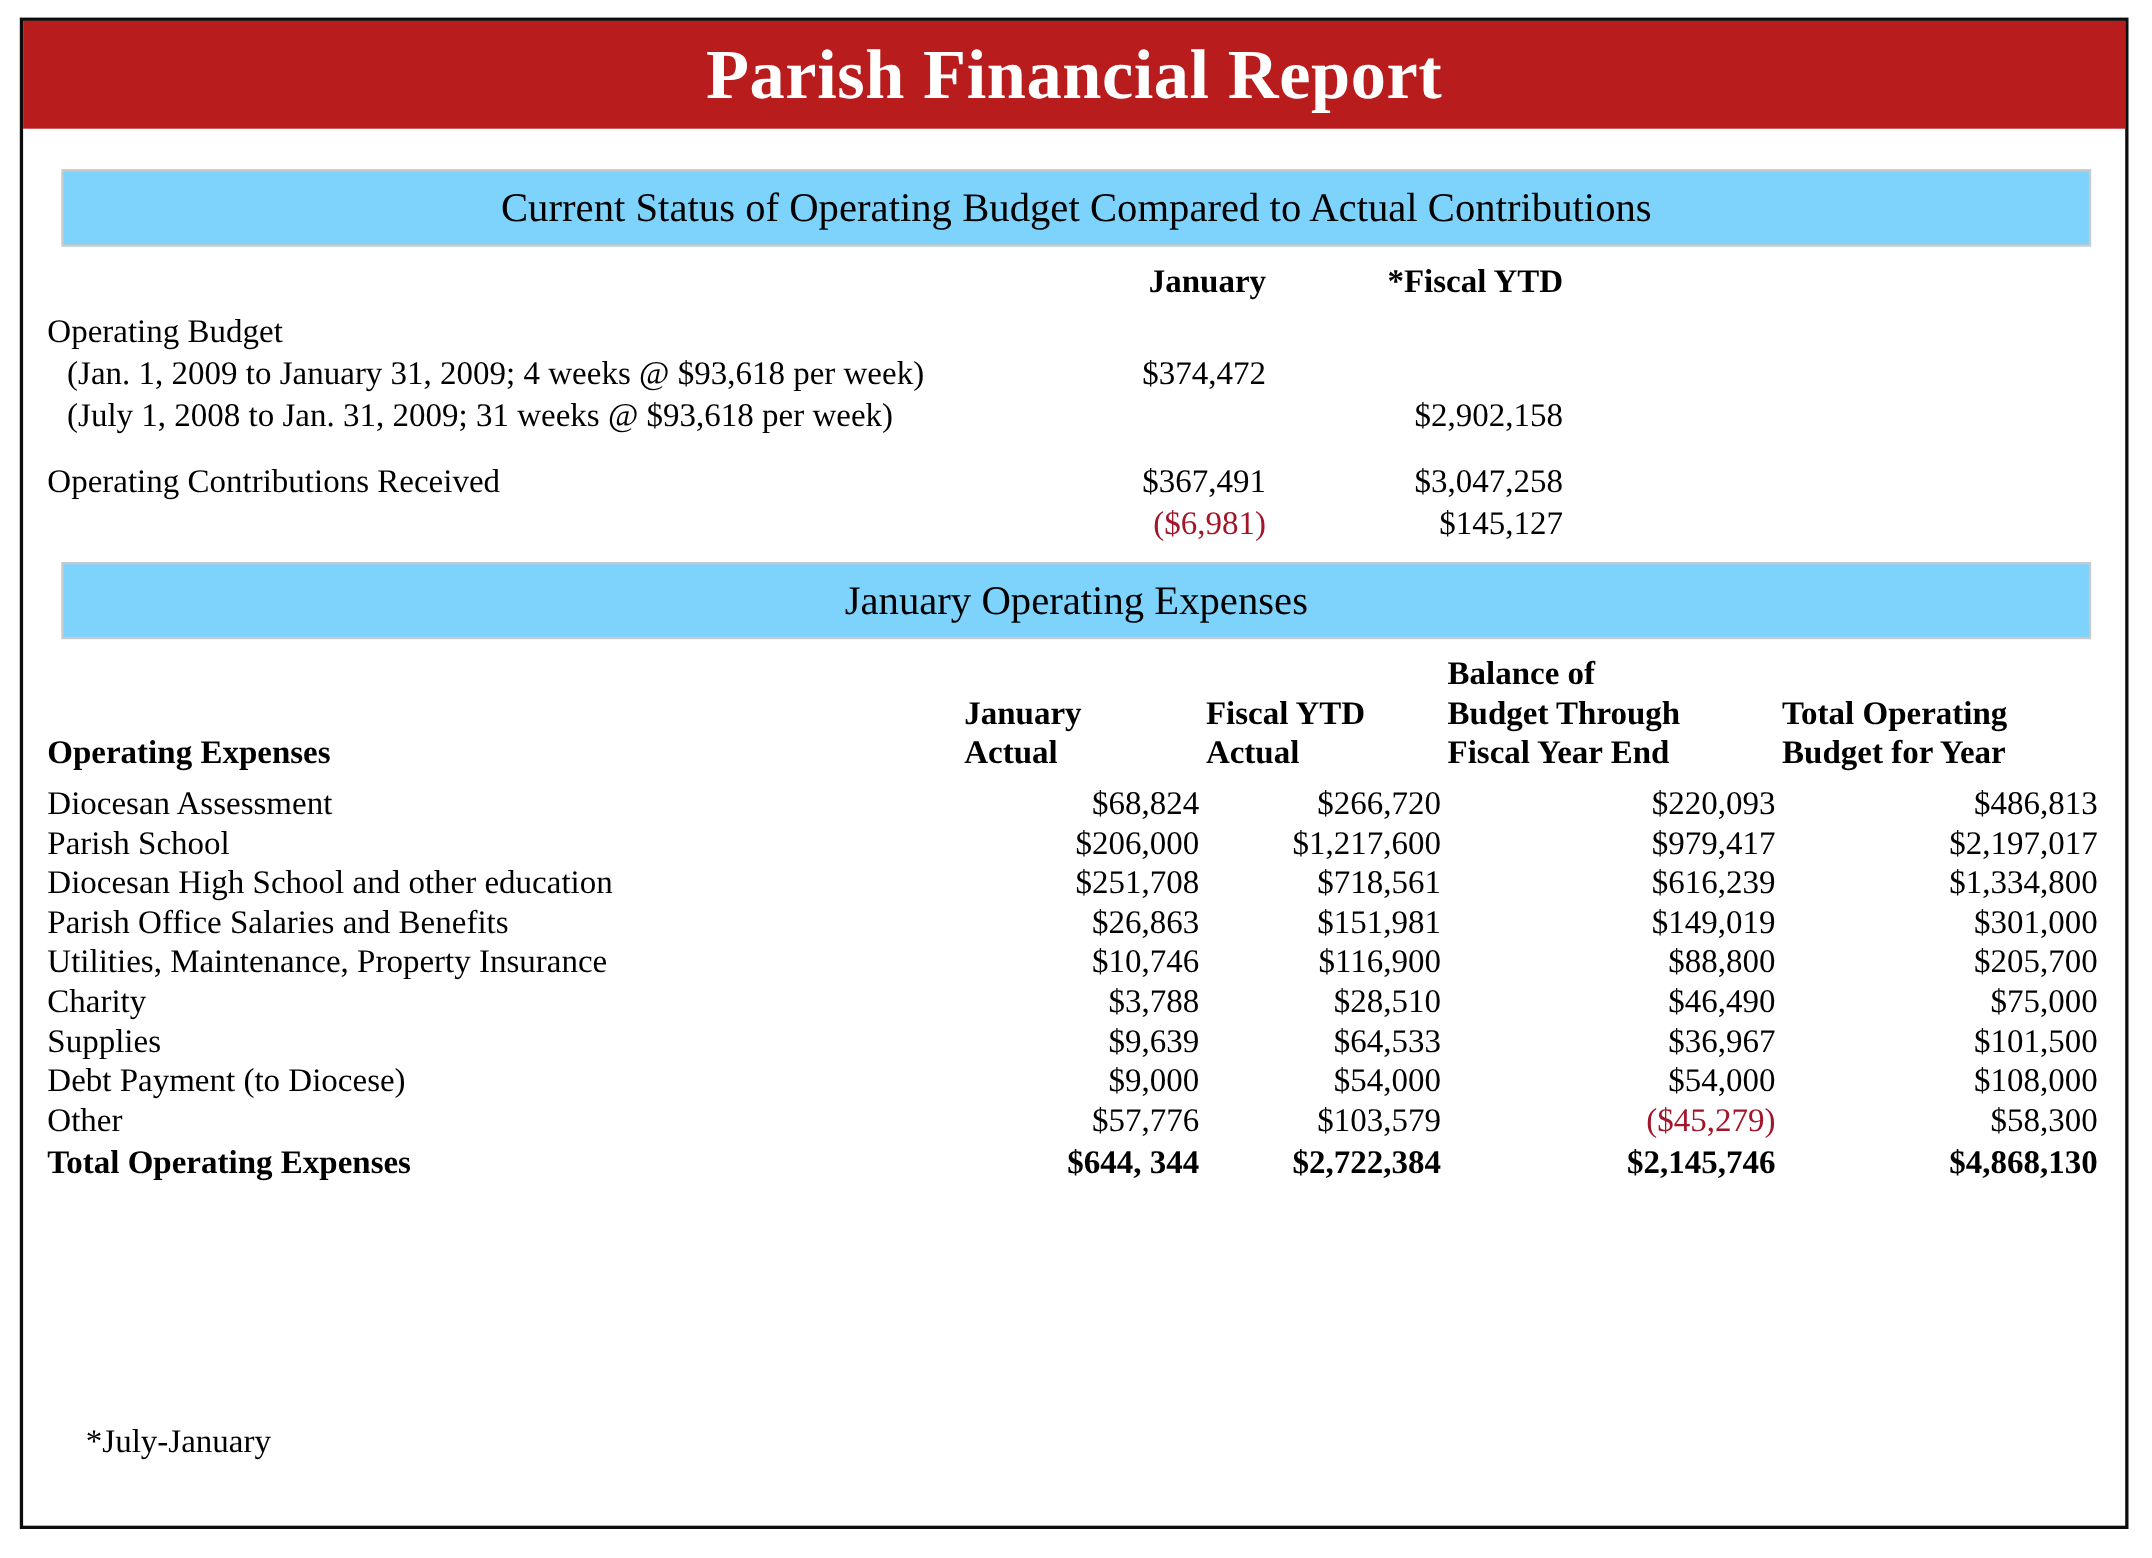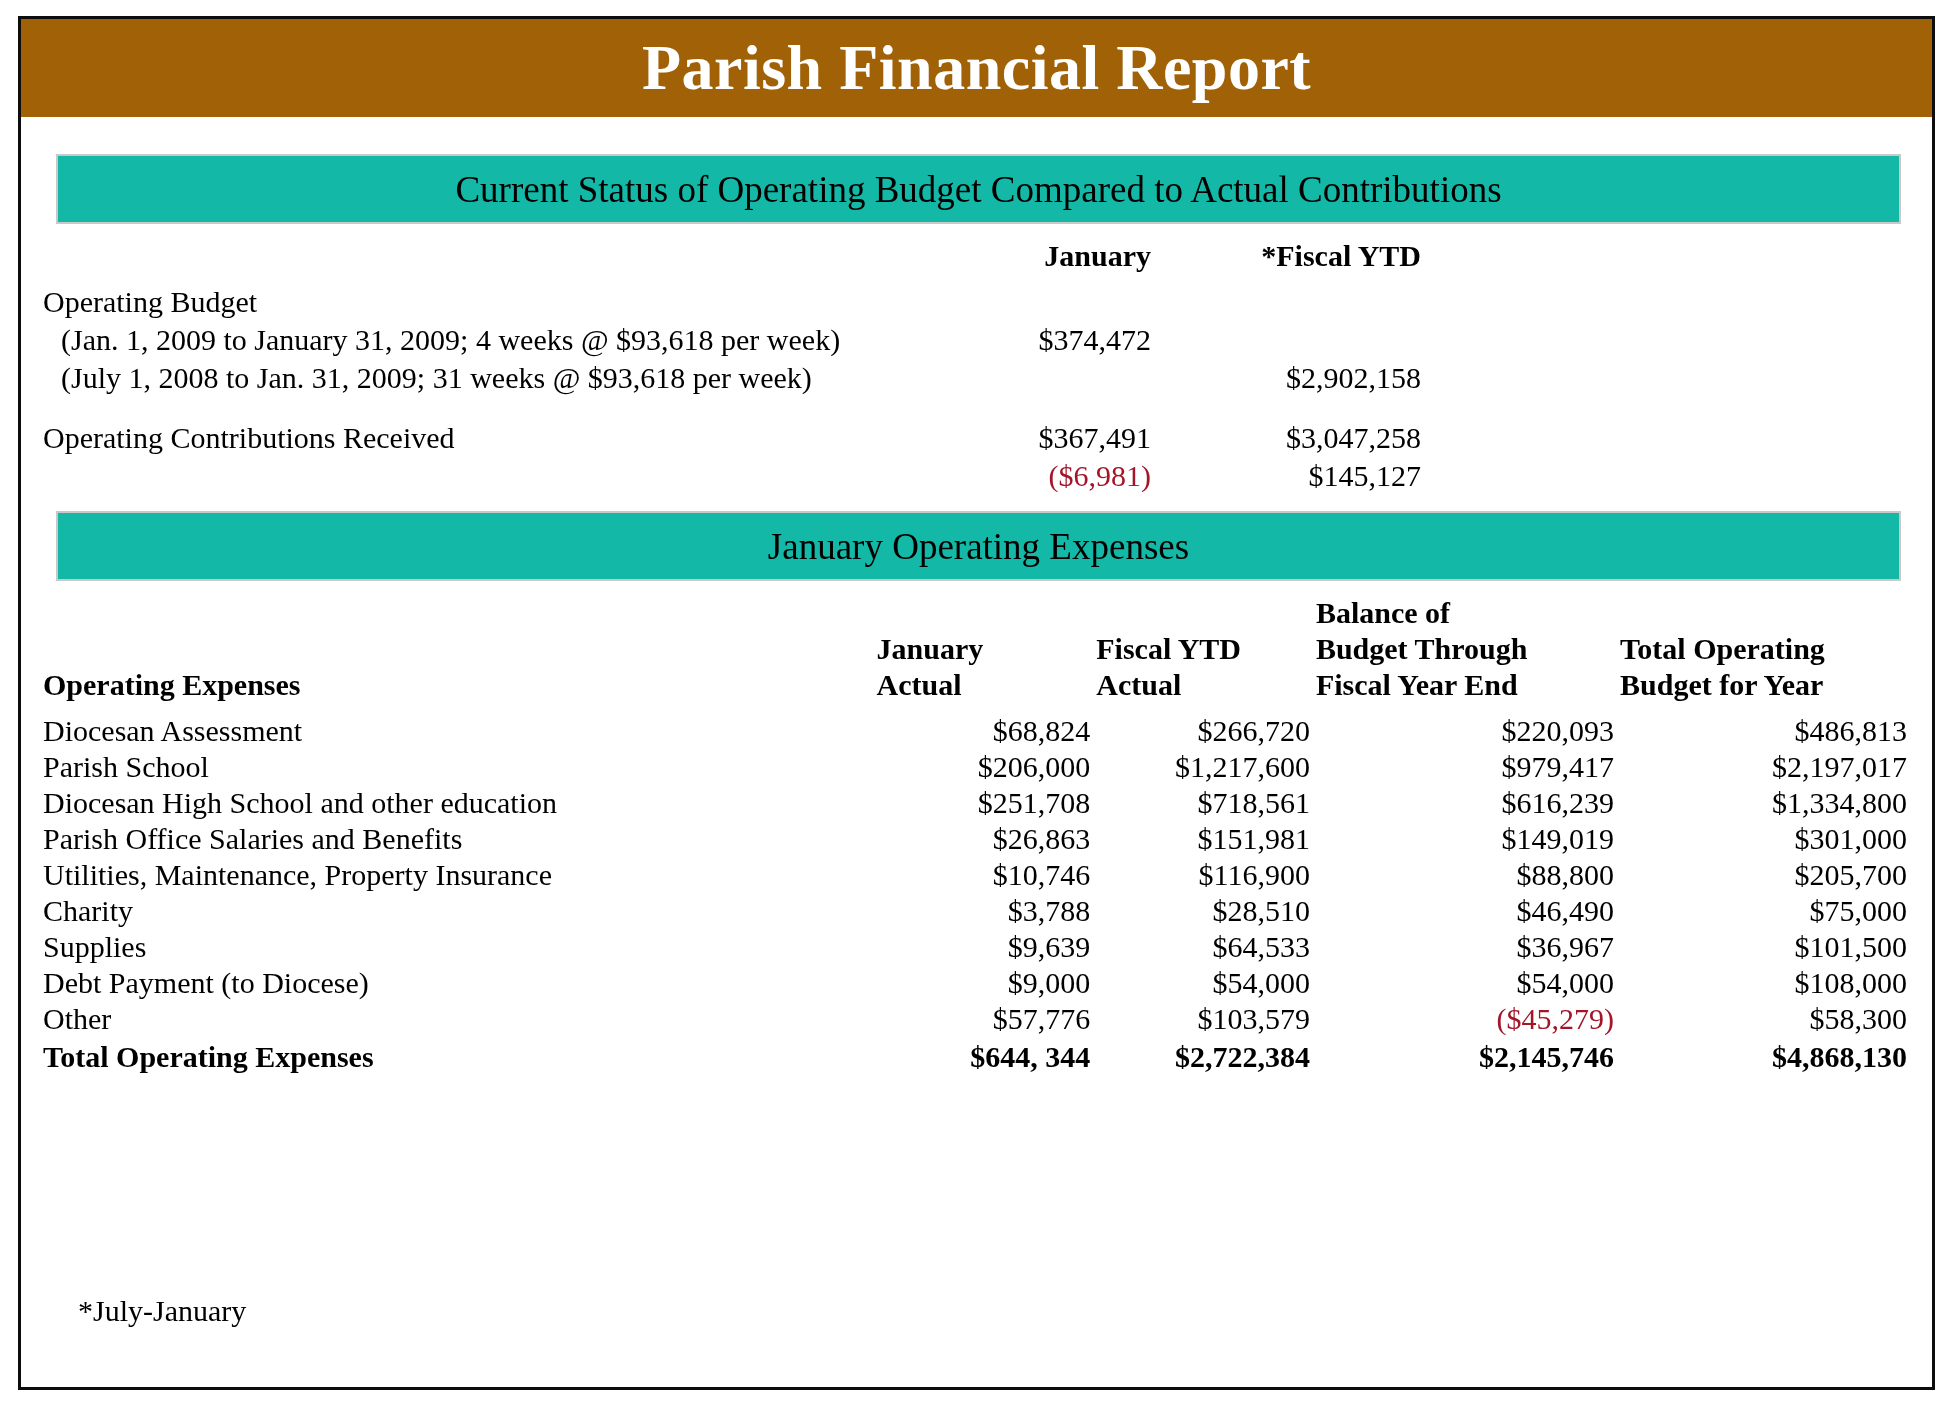--- a/index.html
+++ b/index.html
@@ -33,21 +33,21 @@
     box-sizing: border-box;
   }
 
   
   .title-banner {
     position: absolute;
     left: 21px;
     top: 19px;
     width: 1911px;
     height: 98px;
-    background: #a16207;
+    background: #b91c1c;
     display: flex;
     align-items: center;
     justify-content: center;
   }
 
   .report-title {
     color: #ffffff;
     font-size: 64px;
     font-weight: bold;
     letter-spacing: 0.5px;
@@ -62,21 +62,21 @@
     top: 117px;
     width: 1911px;
     height: 1270px;
   }
 
   
   .section-box {
     position: absolute;
     box-sizing: border-box;
     border: 2px solid #c9c9c9;
-    background: #14b8a6;
+    background: #7dd3fc;
     display: flex;
     align-items: center;
     justify-content: center;
   }
 
   .section-box .section-title {
     font-size: 37px;
     line-height: 1;
     white-space: nowrap;
     color: #000000;

